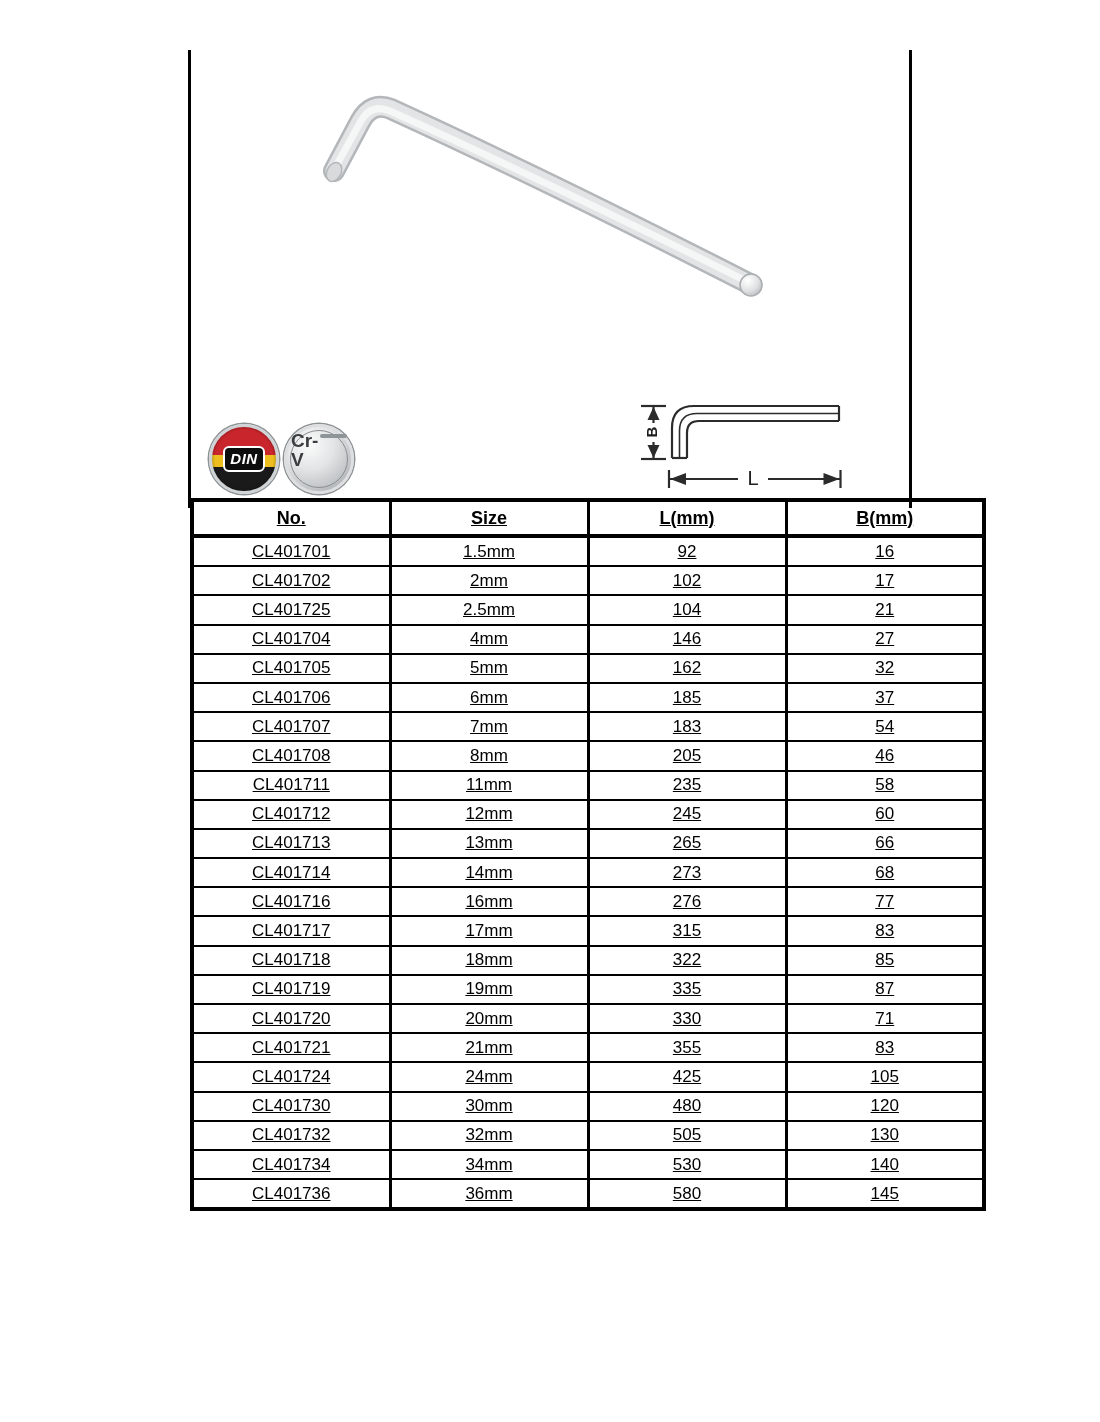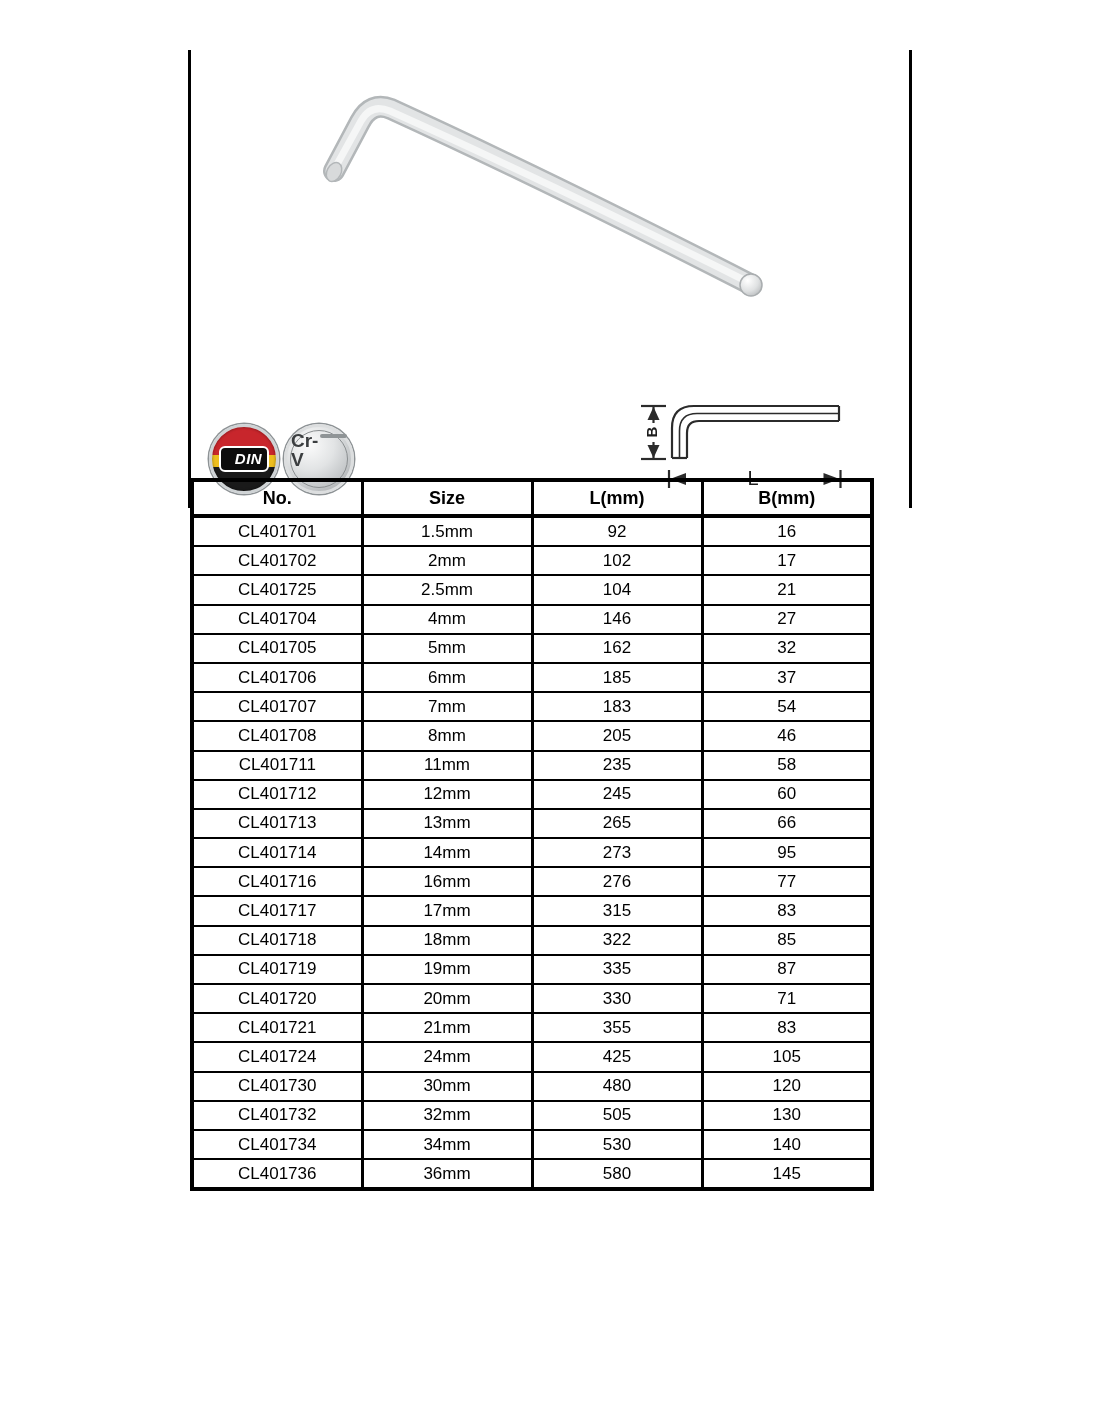--- a/index.html
+++ b/index.html
@@ -44,21 +44,21 @@
   }
   .din-label {
     background: #0d0d0d;
     color: #fff;
     border: 2px solid #fff;
     border-radius: 6px;
     font-weight: bold;
     font-style: italic;
     font-size: 15px;
     line-height: 1;
-    padding: 3px 5px 4px 14px;
+    padding: 3px 5px 4px 5px;
     letter-spacing: .5px;
   }
   .badge-crv {
     left: 284px;
     background: radial-gradient(circle at 35% 28%, #fbfbfb 0%, #e2e4e5 40%, #c3c6c8 70%, #96999b 100%);
     border: 3px solid #dcdedf;
     box-shadow: 0 0 0 1.5px #8d9295;
   }
   .crv-inner {
     width: 58px; height: 58px;
@@ -75,26 +75,27 @@
   }
   .crv-underline {
     width: 38px; height: 3.5px;
     background: #8f9496;
     border-radius: 2px;
     margin-top: 3px;
   }
 
   
   #spec-table {
-    position: absolute; left: 190px; top: 478px;
-    width: 684px;
+    position: absolute; left: 190px; top: 498px;
+    width: 796px;
     border-collapse: collapse;
     table-layout: fixed;
     text-align: center;
     border: 4px solid #000;
+    text-decoration: underline;
   }
   #spec-table th {
     border: 3px solid #000;
     border-bottom: 4px solid #000;
     font-size: 18px;
     font-weight: bold;
     height: 32px;
     padding: 0;
   }
   #spec-table td {
@@ -241,21 +242,21 @@
       <tr>
         <td>CL401713</td>
         <td>13mm</td>
         <td>265</td>
         <td>66</td>
       </tr>
       <tr>
         <td>CL401714</td>
         <td>14mm</td>
         <td>273</td>
-        <td>95</td>
+        <td>68</td>
       </tr>
       <tr>
         <td>CL401716</td>
         <td>16mm</td>
         <td>276</td>
         <td>77</td>
       </tr>
       <tr>
         <td>CL401717</td>
         <td>17mm</td>

